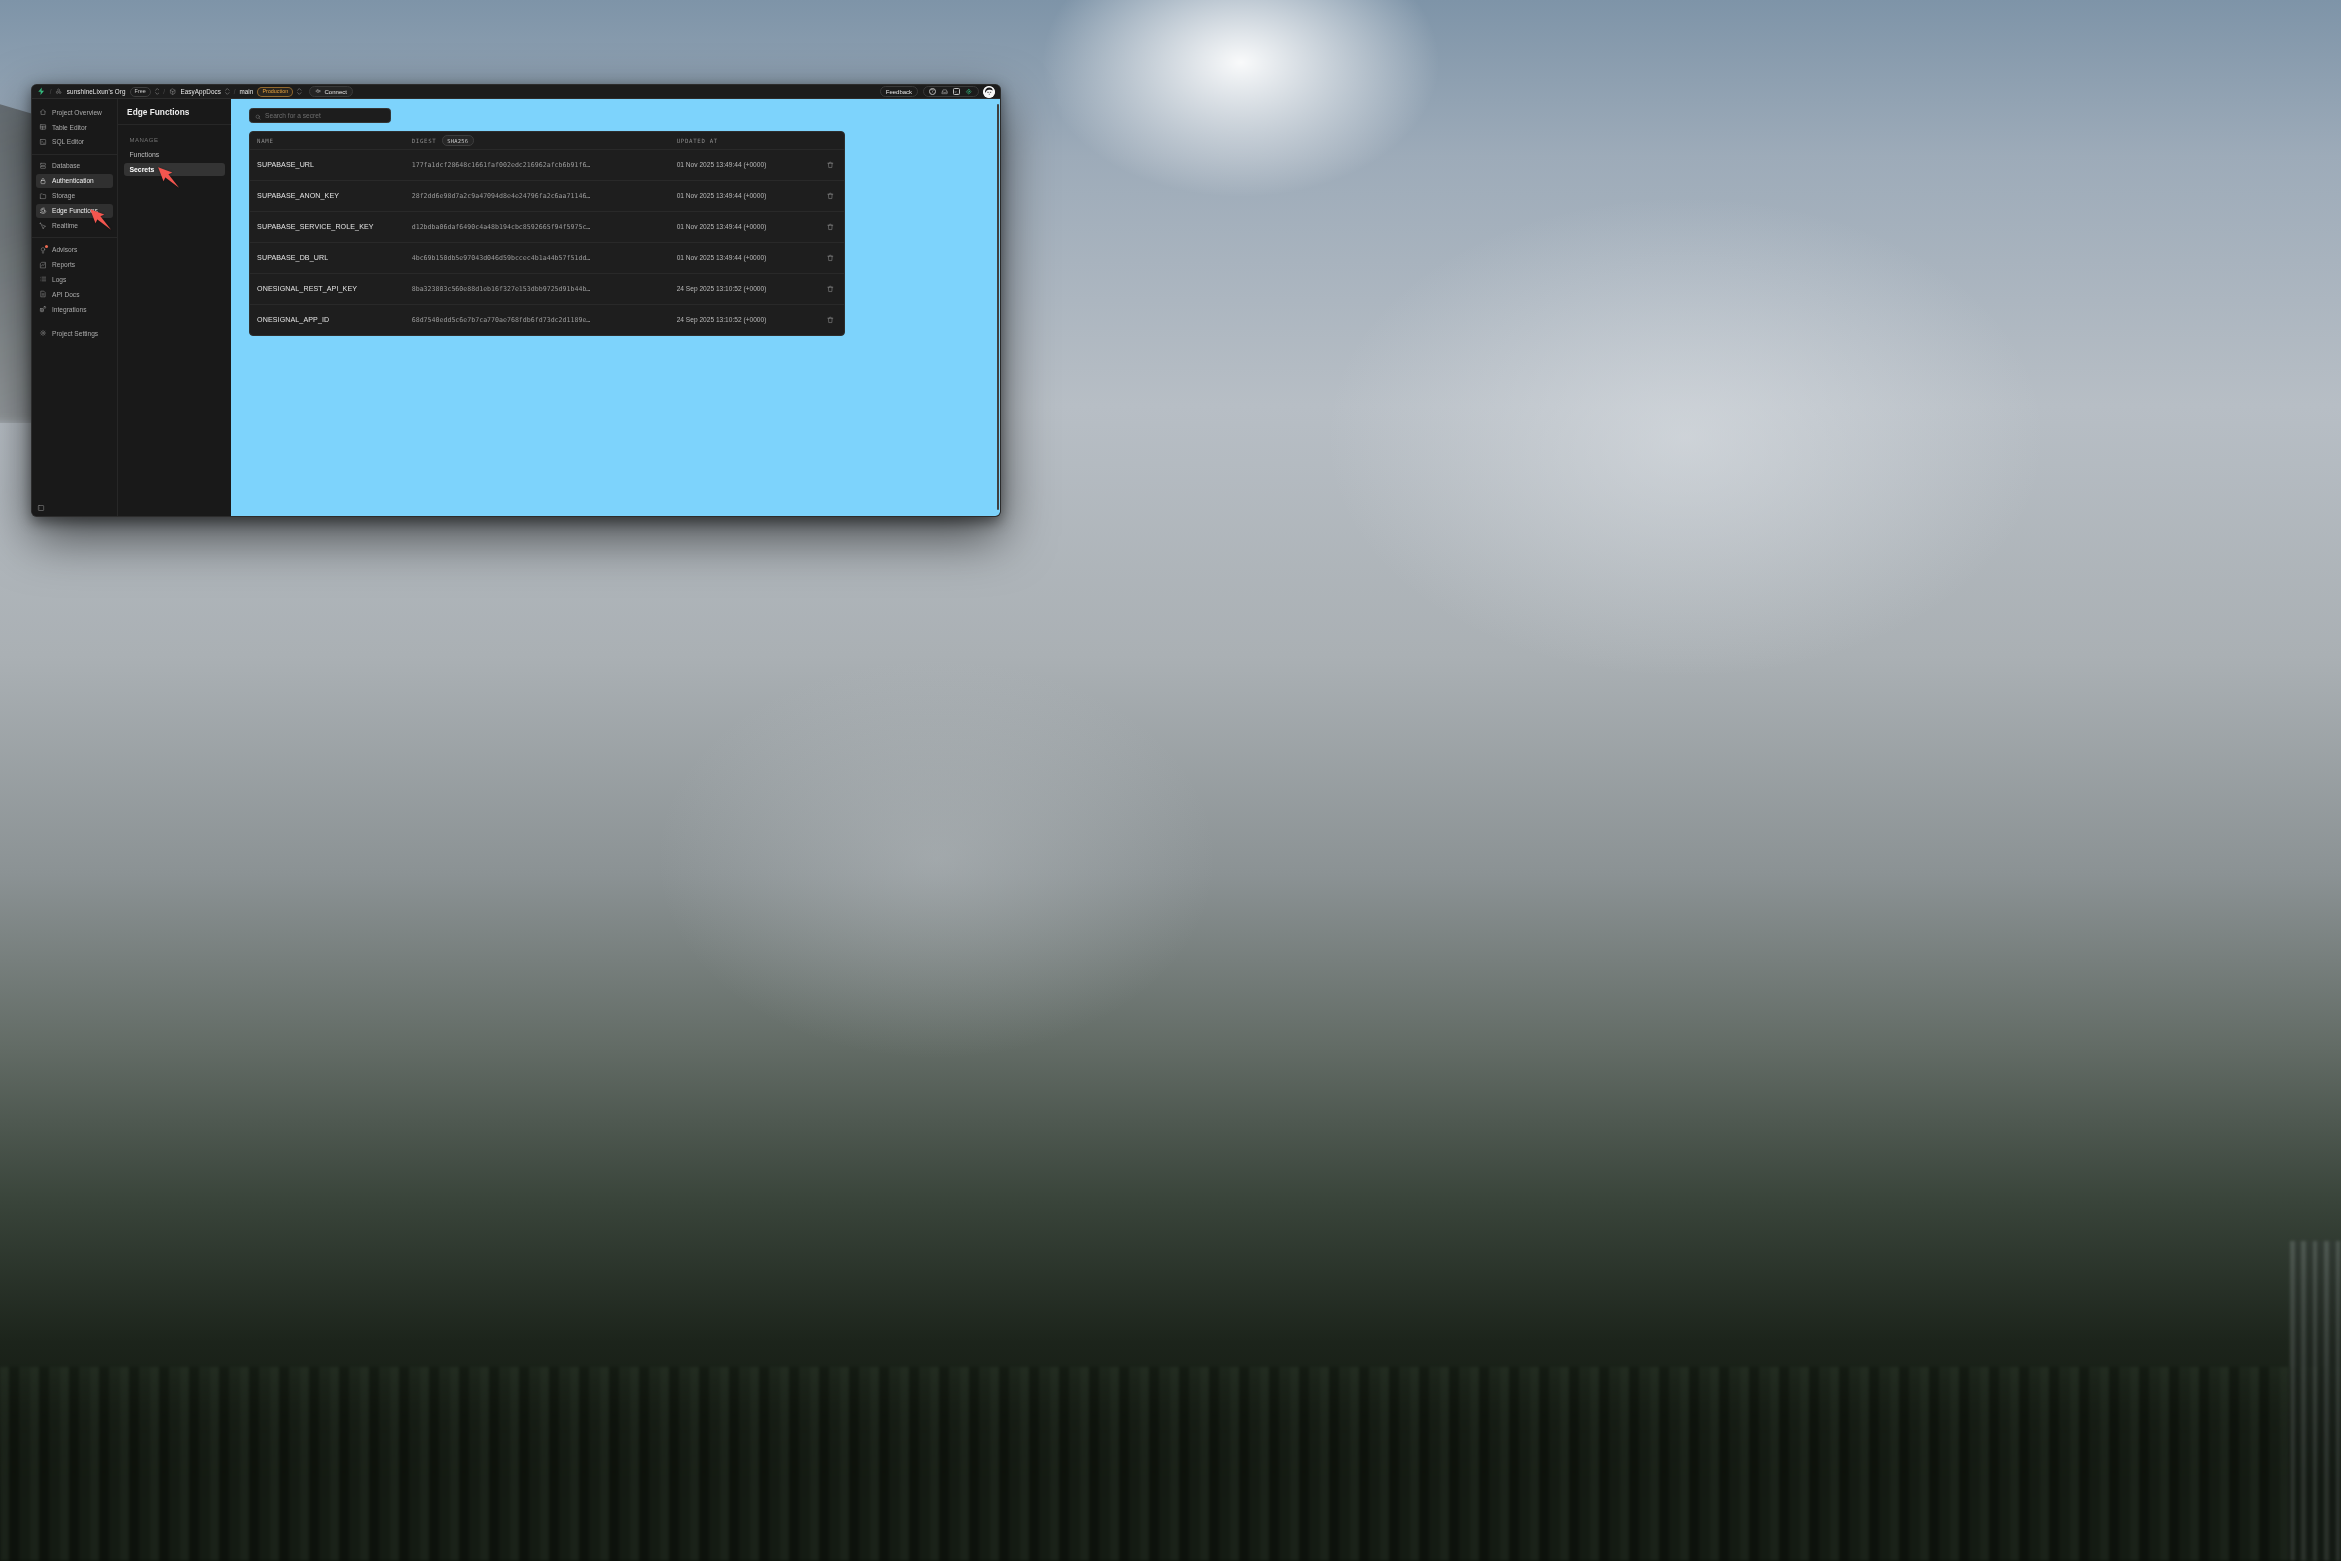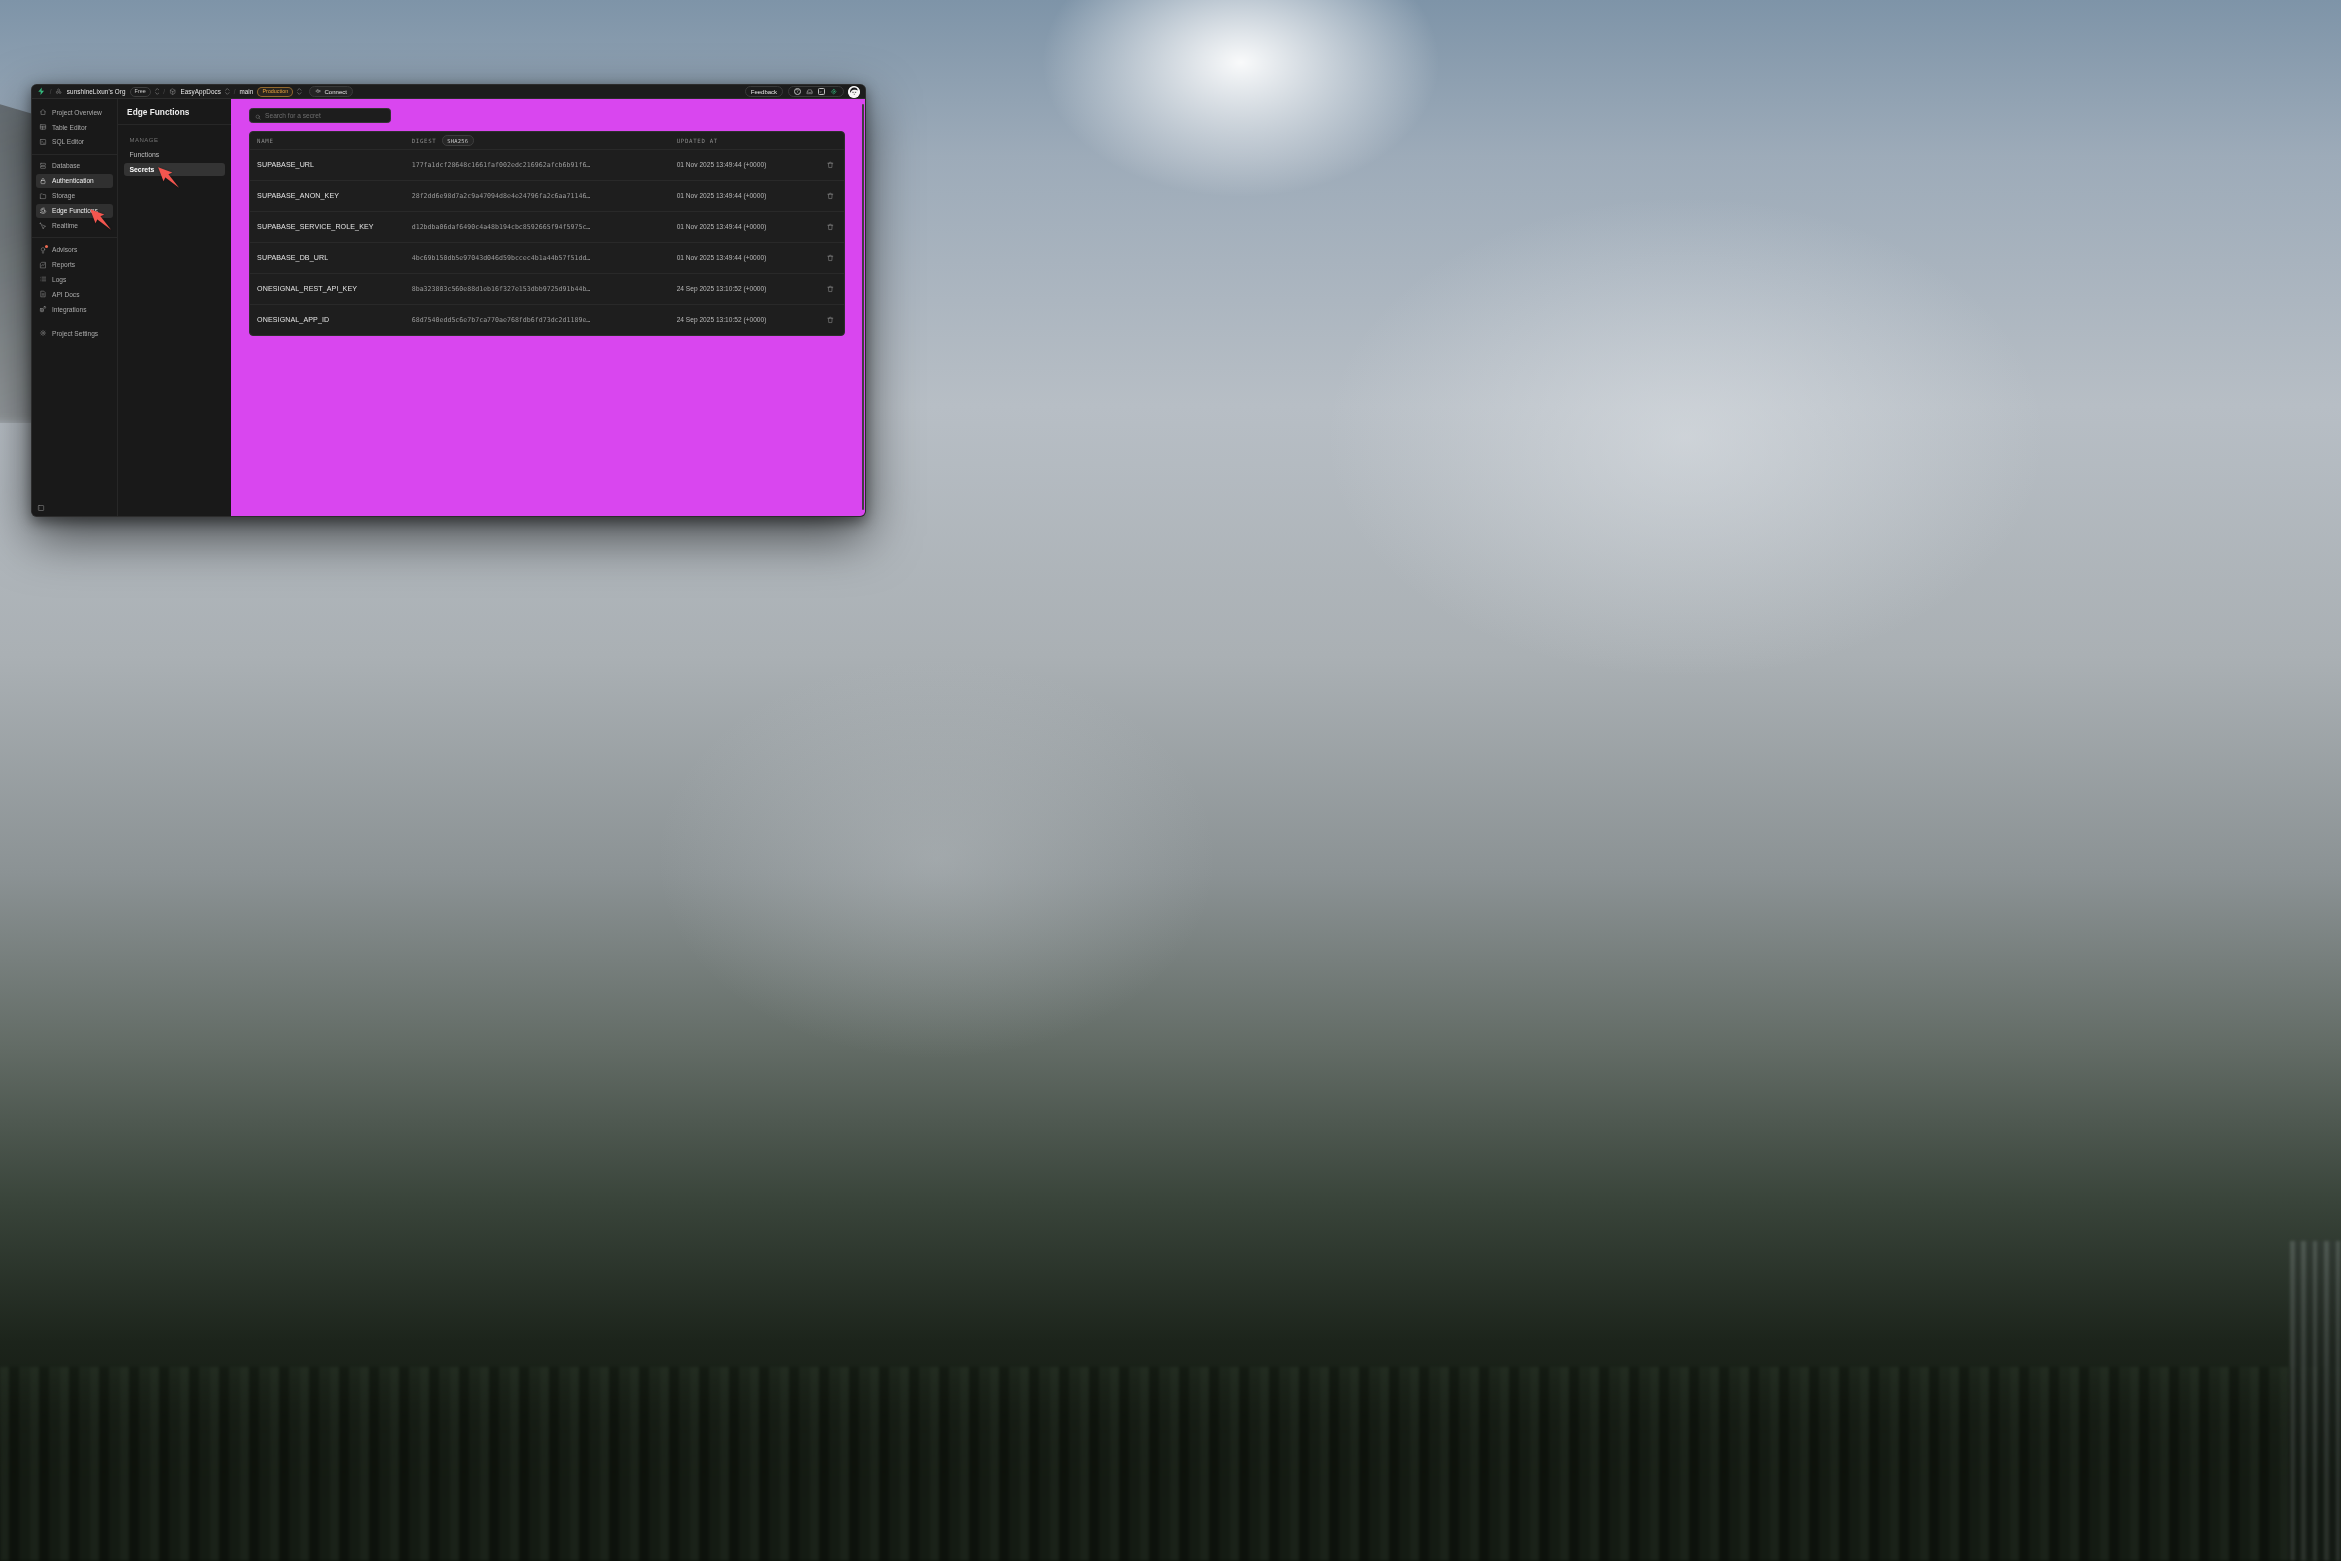--- a/index.html
+++ b/index.html
@@ -24,21 +24,21 @@
       repeating-linear-gradient(90deg, rgba(52,66,50,.35) 0 9.1px, rgba(14,20,12,.45) 9.1px 19.4px, rgba(38,50,36,.3) 19.4px 30px),
       linear-gradient(180deg, rgba(13,17,12,0) 0%, rgba(13,17,12,.75) 28%, #0c100b 66%);
     filter:blur(1.7px); }
   .forest-right { position:absolute; right:0; bottom:0; width:51px; height:320px;
     background:
       repeating-linear-gradient(90deg, rgba(110,120,115,.28) 0 4.6px, rgba(25,32,26,.4) 4.6px 11.4px),
       linear-gradient(180deg, rgba(120,128,128,.25), rgba(16,21,15,.9) 75%);
     filter:blur(1.4px); }
 
   
-  .window { position:absolute; left:31px; top:84px; width:835px; height:433px;
+  .window { position:absolute; left:31px; top:84px; width:970px; height:433px;
     background:#1c1c1c; border:0.6px solid rgba(255,255,255,.07); border-radius:5.7px;
     box-shadow:0 20px 51px rgba(0,0,0,.6), 0 4.6px 13.7px rgba(0,0,0,.45); overflow:hidden;
     color:#e6e6e6; }
 
   
   .topbar { position:absolute; left:0; right:0; top:0; height:14.3px; display:flex; align-items:center;
     padding:0 4.6px 0 5.1px; border-bottom:0.6px solid #2c2c2c; background:#1c1c1c; z-index:5; }
   .crumbs { display:flex; align-items:center; gap:4px; font-size:6.3px; white-space:nowrap; }
   .slash { color:#4d4d4d; font-size:6.3px; }
   .crumb-label { color:#e9e9e9; letter-spacing:0.1px; }
@@ -79,21 +79,21 @@
     border-right:0.6px solid #272727; }
   .subnav-title { height:26px; display:flex; align-items:center; padding:0 9.1px;
     font-size:8.3px; font-weight:700; color:#ededed; border-bottom:0.6px solid #272727; }
   .subnav-section { padding:8px 6.3px 0 6.3px; }
   .section-label { font-size:6px; letter-spacing:0.5px; color:#747474; padding:3.4px 5.1px 5.7px 5.1px; }
   .sn-item { height:13px; display:flex; align-items:center; padding:0 5.1px; border-radius:2.9px;
     font-size:6.9px; color:#bdbdbd; cursor:pointer; margin-bottom:1.7px; }
   .sn-item.active { background:#343434; color:#ffffff; font-weight:700; }
 
   
-  .main { position:absolute; left:199px; top:14.3px; right:0; bottom:0; background:#d946ef;
+  .main { position:absolute; left:199px; top:14.3px; right:0; bottom:0; background:#7dd3fc;
     padding:9.1px 21px 0 17.7px; }
   .search-box { width:142px; height:14.3px; border:0.6px solid #343434; border-radius:3.4px;
     background:#1d1d1d; display:flex; align-items:center; gap:4px; padding:0 5.1px; }
   .search-box input { flex:1; background:transparent; border:none; outline:none;
     font-size:6.6px; color:#d5d5d5; font-family:"Liberation Sans",sans-serif; }
   .search-box input::placeholder { color:#6f6f6f; }
   .search-ic { color:#8a8a8a; width:6.3px; height:6.3px; flex:0 0 auto; }
 
   .table { margin-top:8.6px; width:596px; border:0.6px solid #2d2d2d; border-radius:4px;
     background:#1e1e1e; overflow:hidden; }

